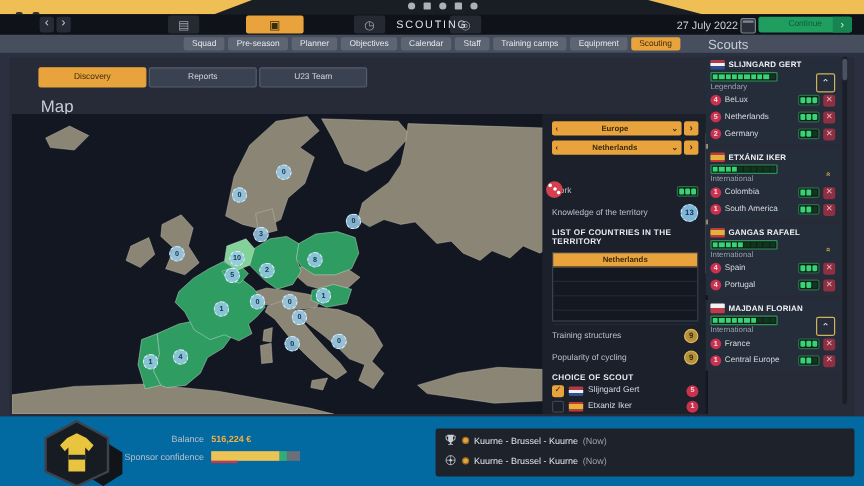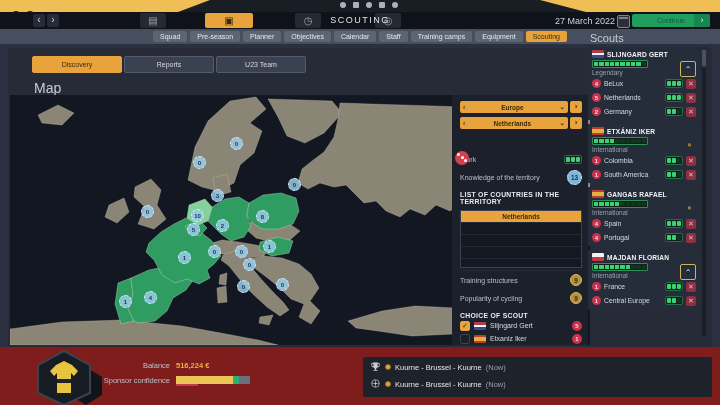--- a/index.html
+++ b/index.html
@@ -113,21 +113,21 @@
   .expand.dbl{color:#cfa93e;font-weight:bold;font-size:7px;line-height:4px;}
   .terr-row{display:flex;align-items:center;gap:3px;height:13px;margin-top:1px;}
   .terr-count{width:9px;height:9px;border-radius:50%;background:#c8324e;color:#fbdde4;
     font-size:6px;font-weight:bold;display:flex;align-items:center;justify-content:center;flex:0 0 auto;}
   .terr-name{color:#d6dae1;font-size:6.8px;flex:1;}
   .xbtn{width:10px;height:10px;background:#8e2f42;border-radius:2px;color:#e9b6c0;font-size:7px;
     line-height:10px;text-align:center;flex:0 0 auto;}
   .scout-scrollbar{position:absolute;left:702px;top:47px;width:4px;height:290px;background:#1a1e27;border-radius:2px;}
   .scout-scrollbar .thumb{position:absolute;left:0;top:2px;width:4px;height:18px;background:#4a5160;border-radius:2px;}
   
-  .footer{position:absolute;left:0;top:347px;width:720px;height:58px;background:#7f1d1d;}
+  .footer{position:absolute;left:0;top:347px;width:720px;height:58px;background:#0369a1;}
   .hexlogo{position:absolute;left:34px;top:2px;}
   .f-label{color:#b9c0ca;font-size:7.5px;}
   .f-balance{position:absolute;left:90px;top:14px;width:80px;text-align:right;}
   .f-balance-val{position:absolute;left:176px;top:14px;color:#f0b042;font-size:7.5px;font-weight:bold;}
   .f-sponsor{position:absolute;left:72px;top:29px;width:98px;text-align:right;}
   .sponsor-bar{position:absolute;left:176px;top:29px;width:74px;height:8px;background:#6a7078;}
   .sponsor-bar .yellow{position:absolute;left:0;top:0;height:8px;background:#ecc455;}
   .sponsor-bar .teal{position:absolute;top:0;height:8px;background:#2fae7a;}
   .sponsor-bar .redline{position:absolute;left:0;bottom:-2px;height:2px;background:#c03a50;}
   .events{position:absolute;left:363px;top:10px;width:349px;height:40px;background:#1e222b;border-radius:2px;}
@@ -161,21 +161,21 @@
   <div class="header">
     <div class="navarrow" style="left:33px;">‹</div>
     <div class="navarrow" style="left:47px;">›</div>
     <div id="header-buttons">
         <div class="hbtn" style="left: 140px; width: 26px;">▤</div>
         <div class="hbtn active" style="left: 205px; width: 48px;">▣</div>
         <div class="hbtn" style="left: 295px; width: 26px;">◷</div>
         <div class="hbtn" style="left: 375px; width: 26px;">◎</div>
       </div>
     <div class="htitle">SCOUTING</div>
-    <div class="hdate">27 March 2022</div>
+    <div class="hdate">27 July 2022</div>
     <div class="hcal"></div>
     <div class="continue">
       <span>Continue</span>
       <span class="arr">›</span>
     </div>
   </div>
 
   <div class="subnav" id="subnav">
       <div class="subtab">Squad</div>
       <div class="subtab">Pre-season</div>

